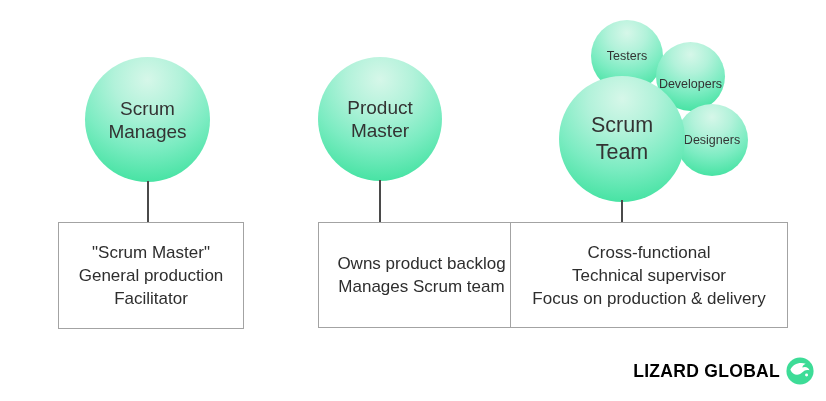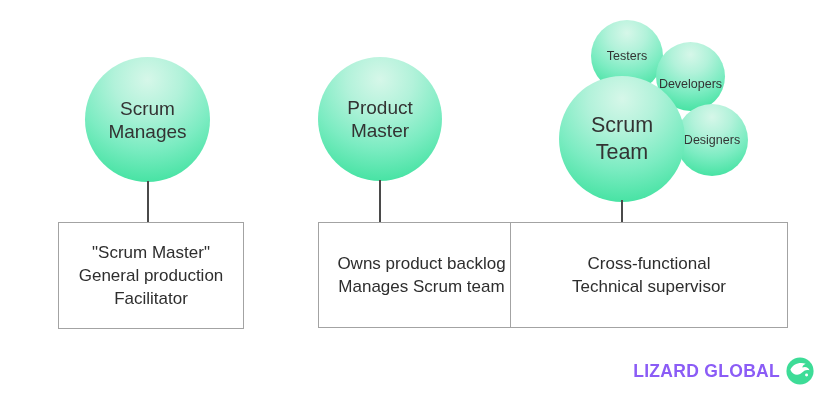--- a/index.html
+++ b/index.html
@@ -35,21 +35,21 @@
     text-align:center;
     color:#2e2e2e;
     font-size:17px; line-height:23px;
   }
   .logo {
     position:absolute;
     display:flex; align-items:center; gap:6px;
   }
   .logo-text {
     font-weight:bold; font-size:17.5px; letter-spacing:0.3px;
-    color:#8b5cf6;
+    color:#000000;
   }
   .logo-icon { width:28px; height:28px; display:block; }
 </style>
 </head>
 <body>
 
 <div id="stage">
 
   <div class="bubble bubble-title" style="left:85px; top:57px; width:125px; height:125px;">
     <span>Scrum</span>
@@ -82,20 +82,21 @@
     <span>Designers</span>
   </div>
   <div class="bubble bubble-title-lg" style="left:559px; top:76px; width:126px; height:126px;">
     <span>Scrum</span>
     <span>Team</span>
   </div>
   <div class="connector" style="left:621px; top:200px; height:22px;"></div>
   <div class="desc-box" style="left:510px; top:222px; width:276px; height:104px;">
     <span>Cross-functional</span>
     <span>Technical supervisor</span>
+    <span>Focus on production &amp; delivery</span>
   </div>
 
   <div class="logo" style="right:12px; top:357px;">
     <span class="logo-text">LIZARD GLOBAL</span>
     <svg class="logo-icon" viewBox="0 0 32 32" aria-hidden="true">
       <circle cx="16" cy="16" r="15.5" fill="#3ddc97"></circle>
       <path fill="#ffffff" d="M5 14.5 C7.5 8.5 15.5 5 22.5 7.8 C20.2 8.8 19.1 10 18.6 12 C22.2 10.3 26.2 12 26.8 15.2 C23.4 14.1 21.2 15.1 19.2 17.2 C15 21.6 7.8 21.4 5 14.5 Z"></path>
       <circle cx="23.5" cy="20.5" r="1.7" fill="#ffffff"></circle>
     </svg>
   </div>

